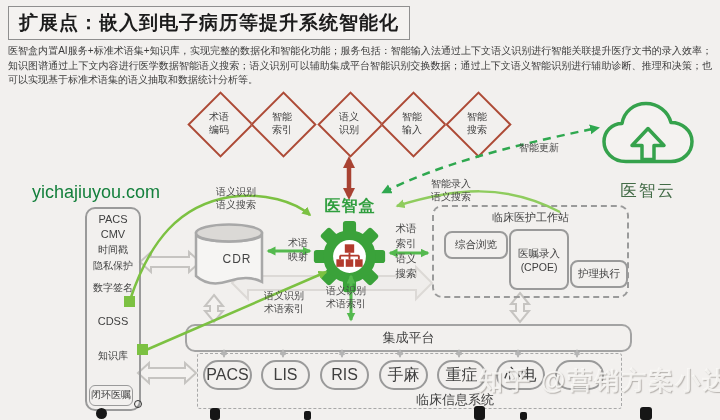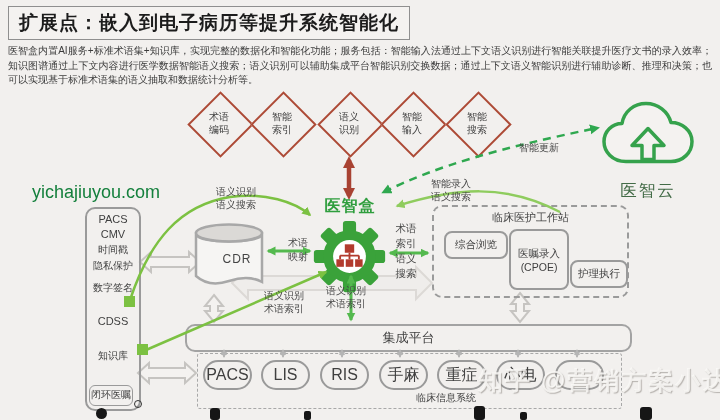--- a/index.html
+++ b/index.html
@@ -39,21 +39,21 @@
   .station{left:432px;top:205px;width:193px;height:89px;border:2px dashed #9a9a9a;border-radius:10px;z-index:2;}
   .station-title{position:absolute;left:0;top:3px;width:100%;text-align:center;font-size:11px;color:#3f3f3f;white-space:nowrap;}
   .module{position:absolute;border:2px solid #9a9a9a;border-radius:8px;display:flex;flex-direction:column;
           align-items:center;justify-content:center;font-size:10.5px;color:#3f3f3f;white-space:nowrap;}
   
   .platform-bar{left:185px;top:324px;width:443px;height:24px;border:2px solid #a3a3a3;border-radius:10px;
                 display:flex;align-items:center;justify-content:center;font-size:13px;color:#3f3f3f;z-index:2;}
   .clinical-box{left:197px;top:353px;width:423px;height:54px;border:1.5px dashed #a8a8a8;border-radius:3px;z-index:2;}
   .sysbox{position:absolute;top:6px;width:45px;height:26px;border:2px solid #9a9a9a;border-radius:15px;
           display:flex;align-items:center;justify-content:center;font-size:16px;color:#3f3f3f;white-space:nowrap;}
-  .clinical-title{position:absolute;left:218px;top:37px;font-size:10px;color:#3f3f3f;white-space:nowrap;}
+  .clinical-title{position:absolute;left:218px;top:37px;font-size:13px;color:#3f3f3f;white-space:nowrap;}
   
   .wm-red{left:32px;top:158px;font-size:18px;color:#15803d;z-index:8;white-space:nowrap;margin-top:24px;}
   .wm-zhihu{left:478px;top:364px;font-size:25px;font-weight:bold;letter-spacing:2px;z-index:10;white-space:nowrap;
             color:rgba(250,249,247,0.85);text-shadow:1px 1px 1px rgba(125,120,114,0.5);}
   
   .mark{position:absolute;background:#161616;z-index:7;}
   svg.overlay{position:absolute;left:0;top:0;pointer-events:none;}
   #bg-arrows{z-index:1;}
   #fg-arrows{z-index:5;}
 </style>

